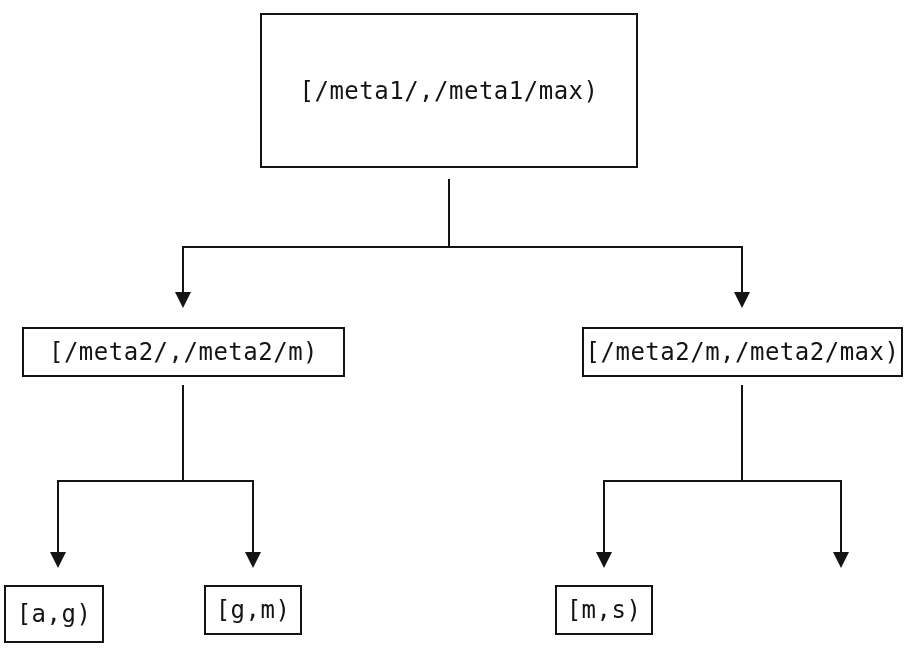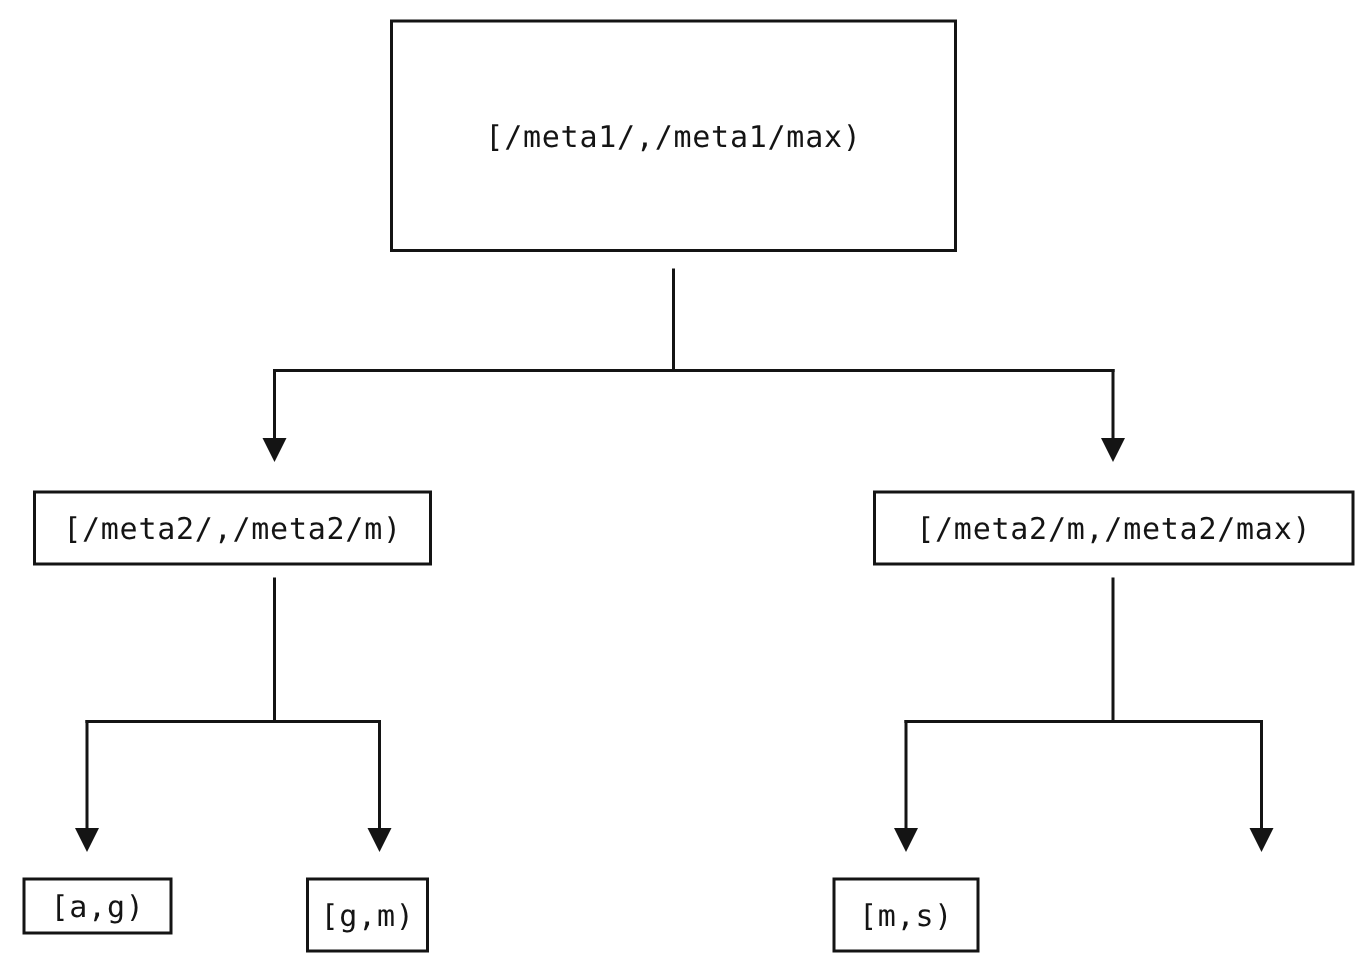--- a/index.html
+++ b/index.html
@@ -17,21 +17,21 @@
     overflow: hidden;
   }
   .node {
     position: absolute;
     box-sizing: border-box;
     border: 2px solid #141414;
     background: #ffffff;
     display: flex;
     align-items: center;
     justify-content: center;
-    font-size: 20px;
+    font-size: 24px;
     letter-spacing: 0.5px;
     white-space: nowrap;
   }
   .line {
     position: absolute;
     background: #141414;
   }
   .arrow {
     position: absolute;
     width: 0;
@@ -50,44 +50,44 @@
     <span>[/meta1/,/meta1/max)</span>
   </div>
 
   <div class="line" style="left:448px; top:179px; width:2px; height:68px;"></div>
   <div class="line" style="left:182px; top:246px; width:561px; height:2px;"></div>
   <div class="line" style="left:182px; top:246px; width:2px; height:46px;"></div>
   <div class="arrow" style="left:175px; top:292px;"></div>
   <div class="line" style="left:741px; top:246px; width:2px; height:46px;"></div>
   <div class="arrow" style="left:734px; top:292px;"></div>
 
-  <div class="node" style="left:22px; top:327px; width:266px; height:50px;">
+  <div class="node" style="left:22px; top:327px; width:323px; height:50px;">
     <span>[/meta2/,/meta2/m)</span>
   </div>
   <div class="node" style="left:582px; top:327px; width:321px; height:50px;">
     <span>[/meta2/m,/meta2/max)</span>
   </div>
 
   <div class="line" style="left:182px; top:385px; width:2px; height:96px;"></div>
   <div class="line" style="left:57px; top:480px; width:197px; height:2px;"></div>
   <div class="line" style="left:57px; top:480px; width:2px; height:72px;"></div>
   <div class="arrow" style="left:50px; top:552px;"></div>
   <div class="line" style="left:252px; top:480px; width:2px; height:72px;"></div>
   <div class="arrow" style="left:245px; top:552px;"></div>
 
   <div class="line" style="left:741px; top:385px; width:2px; height:96px;"></div>
   <div class="line" style="left:603px; top:480px; width:239px; height:2px;"></div>
   <div class="line" style="left:603px; top:480px; width:2px; height:72px;"></div>
   <div class="arrow" style="left:596px; top:552px;"></div>
   <div class="line" style="left:840px; top:480px; width:2px; height:72px;"></div>
   <div class="arrow" style="left:833px; top:552px;"></div>
 
-  <div class="node" style="left:15px; top:585px; width:100px; height:38px;">
+  <div class="node" style="left:4px; top:585px; width:100px; height:58px;">
     <span>[a,g)</span>
   </div>
-  <div class="node" style="left:204px; top:585px; width:82px; height:50px;">
+  <div class="node" style="left:204px; top:585px; width:98px; height:50px;">
     <span>[g,m)</span>
   </div>
   <div class="node" style="left:555px; top:585px; width:98px; height:50px;align-items:center;">
     <span>[m,s)</span>
   </div>
 
 </div>
 
 </body></html>

